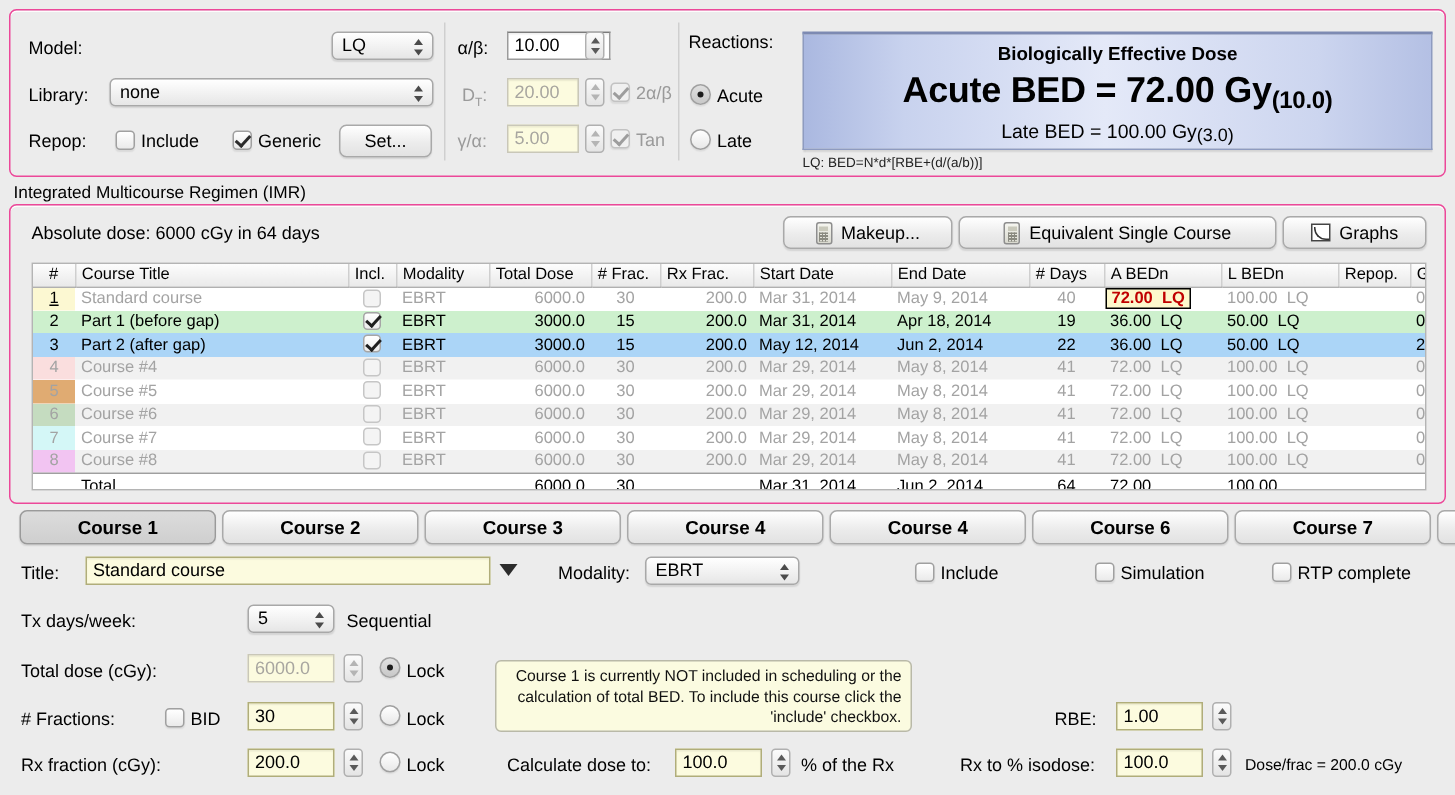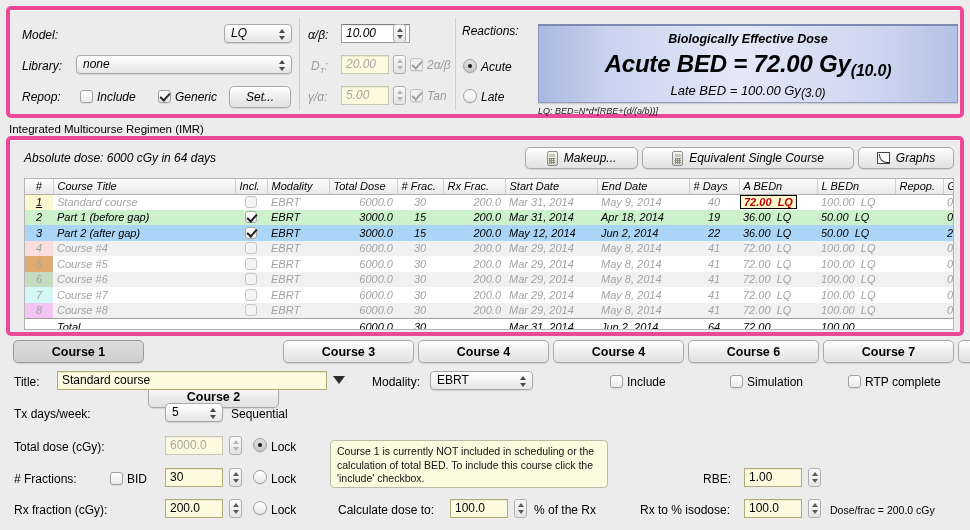--- a/index.html
+++ b/index.html
@@ -8,23 +8,22 @@
     background:#ececec;
     font-family:"Liberation Sans","DejaVu Sans",sans-serif;
     font-size:11.5px;color:#000;
     -webkit-font-smoothing:antialiased;
   }
   .app{position:relative;width:970px;height:530px;box-sizing:border-box;}
 
   
   .gbox{
     position:absolute;box-sizing:border-box;
-    background:#ececec;border:4px solid #ec4899;border-radius:5px;
+    background:#ececec;border:1px solid #ec4899;border-radius:5px;
     box-shadow:0 1px 0 #fdfdfd inset;
-    font-style:italic;
   }
   .lbl{position:absolute;white-space:nowrap;font-size:12px;color:#000;}
   .lbl.sm{font-size:10.5px;}
   .gray{color:#9a9a9a;}
 
   
   .popup{
     position:absolute;box-sizing:border-box;height:19px;
     background:linear-gradient(#ffffff,#e6e6e6);
     border:1px solid #a8a8a8;border-radius:4px;
@@ -158,21 +157,21 @@
        border:solid #1f1f1f;border-width:0 2px 2px 0;transform:rotate(42deg);}
   .tcb.dim{border-color:#c6c6c6;background:#f4f4f4;}
 
   
   .tabbtn{height:23px;font-size:12.5px;font-weight:bold;}
 
   
   #infoBox{
     position:absolute;left:330px;top:440px;width:278px;height:48px;box-sizing:border-box;
     background:#fbfbe0;border:1px solid #b9b9a8;border-radius:4px;
-    font-size:10.5px;line-height:13.5px;color:#111;padding:4px 6px;
+    font-size:10.5px;line-height:13.5px;color:#111;padding:4px 6px;text-align:right;
   }
   .calcicon{
     width:11px;height:15px;box-sizing:border-box;border:1px solid #8e8e8e;border-radius:2px;
     background:linear-gradient(#f6f6f0,#d9d9cf);position:relative;
   }
   .calcicon:before{content:"";position:absolute;left:1.5px;top:2px;width:6px;height:3px;background:#c9c9bb;}
   .calcicon:after{content:"";position:absolute;left:1.5px;top:6.5px;width:6px;height:5.5px;
     background:repeating-linear-gradient(#8a8a80 0 1px,transparent 1px 2px),
                repeating-linear-gradient(90deg,#8a8a80 0 1px,transparent 1px 2px);}
   .graphicon{width:13px;height:12px;box-sizing:border-box;border:1px solid #444;background:#fff;position:relative;}
@@ -443,21 +442,21 @@
             </tr>
           </tbody>
       </table>
     </div>
   </div>
 
   <div id="tabrow">
       <div class="btn tabbtn pressed" style="left: 13px; top: 340px; width: 131px;">
         <span>Course 1</span>
       </div>
-      <div class="btn tabbtn" style="left: 148px; top: 340px; width: 131px; margin-top: 45px;">
+      <div class="btn tabbtn" style="left: 148px; top: 340px; width: 131px;">
         <span>Course 2</span>
       </div>
       <div class="btn tabbtn" style="left: 283px; top: 340px; width: 131px;">
         <span>Course 3</span>
       </div>
       <div class="btn tabbtn" style="left: 418px; top: 340px; width: 131px;">
         <span>Course 4</span>
       </div>
       <div class="btn tabbtn" style="left: 553px; top: 340px; width: 131px;">
         <span>Course 4</span>

